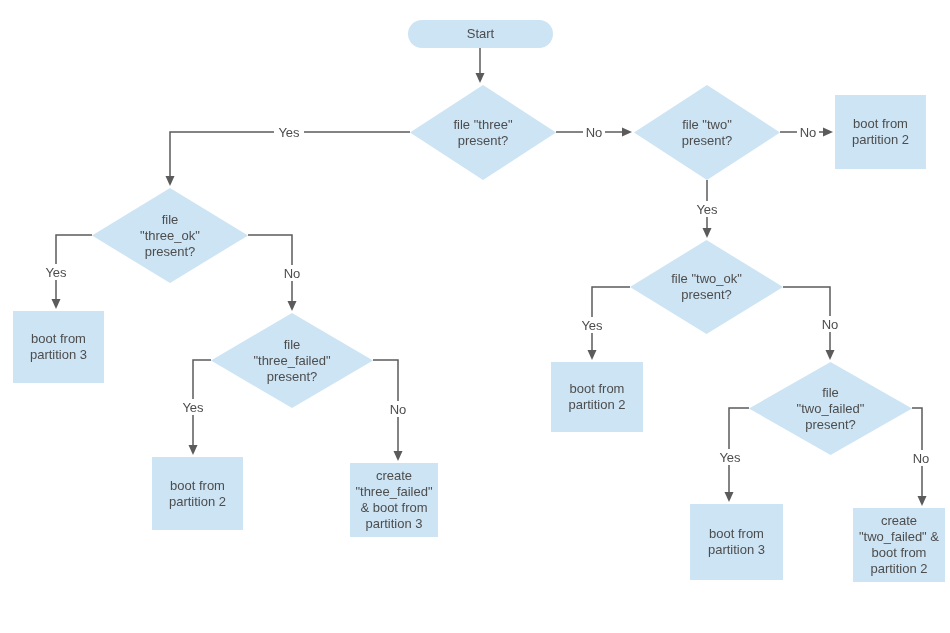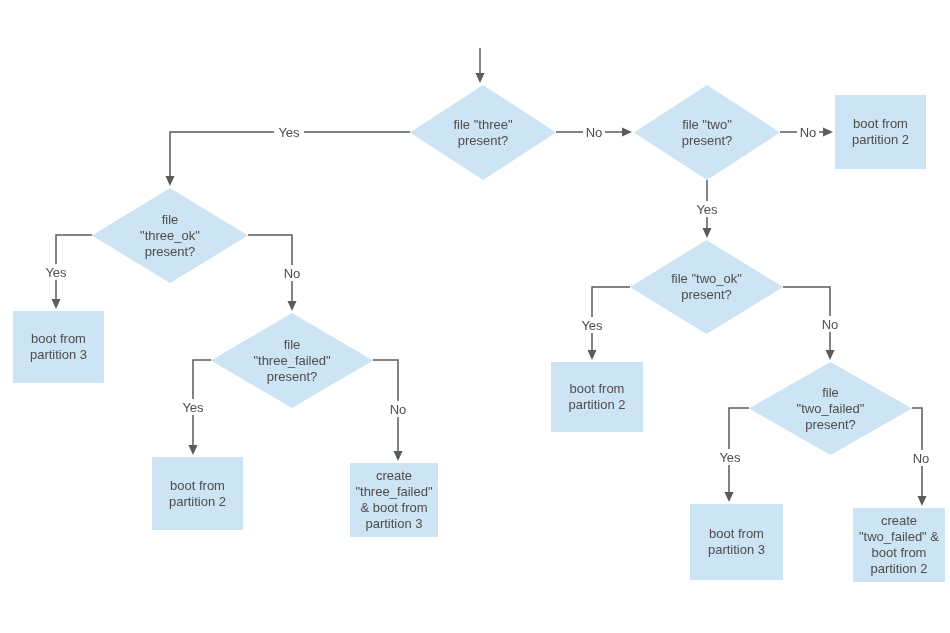--- a/index.html
+++ b/index.html
@@ -85,20 +85,21 @@
       <text x="830" y="328.5" text-anchor="middle" fill="#4d4d4d">No</text>
       <polyline points="749,408 729,408 729,494" fill="none" stroke="#5b5b5b" stroke-width="1.5"></polyline>
       <polygon points="729,502 724.5,492 733.5,492" fill="#5b5b5b"></polygon>
       <rect x="715" y="449" width="30" height="16" fill="#ffffff"></rect>
       <text x="730" y="461.5" text-anchor="middle" fill="#4d4d4d">Yes</text>
       <polyline points="912,408 922,408 922,498" fill="none" stroke="#5b5b5b" stroke-width="1.5"></polyline>
       <polygon points="922,506 917.5,496 926.5,496" fill="#5b5b5b"></polygon>
       <rect x="910" y="450" width="22" height="16" fill="#ffffff"></rect>
       <text x="921" y="462.5" text-anchor="middle" fill="#4d4d4d">No</text>
     </svg>
+<div class="node stadium" style="left: 408px; top: 20px; width: 145px; height: 28px; background: rgb(205, 228, 244); border-radius: 14px;"><span>Start</span></div>
     <div class="node diamond" style="left: 410px; top: 85px; width: 146px; height: 95px; background: rgb(205, 228, 244);"><span>file "three"
 present?</span></div>
     <div class="node diamond" style="left: 634px; top: 85px; width: 146px; height: 95px; background: rgb(205, 228, 244);"><span>file "two"
 present?</span></div>
     <div class="node rect" style="left: 835px; top: 95px; width: 91px; height: 74px; background: rgb(205, 228, 244);"><span>boot from
 partition 2</span></div>
     <div class="node diamond" style="left: 92px; top: 188px; width: 156px; height: 95px; background: rgb(205, 228, 244);"><span>file
 "three_ok"
 present?</span></div>
     <div class="node rect" style="left: 13px; top: 311px; width: 91px; height: 72px; background: rgb(205, 228, 244);"><span>boot from

